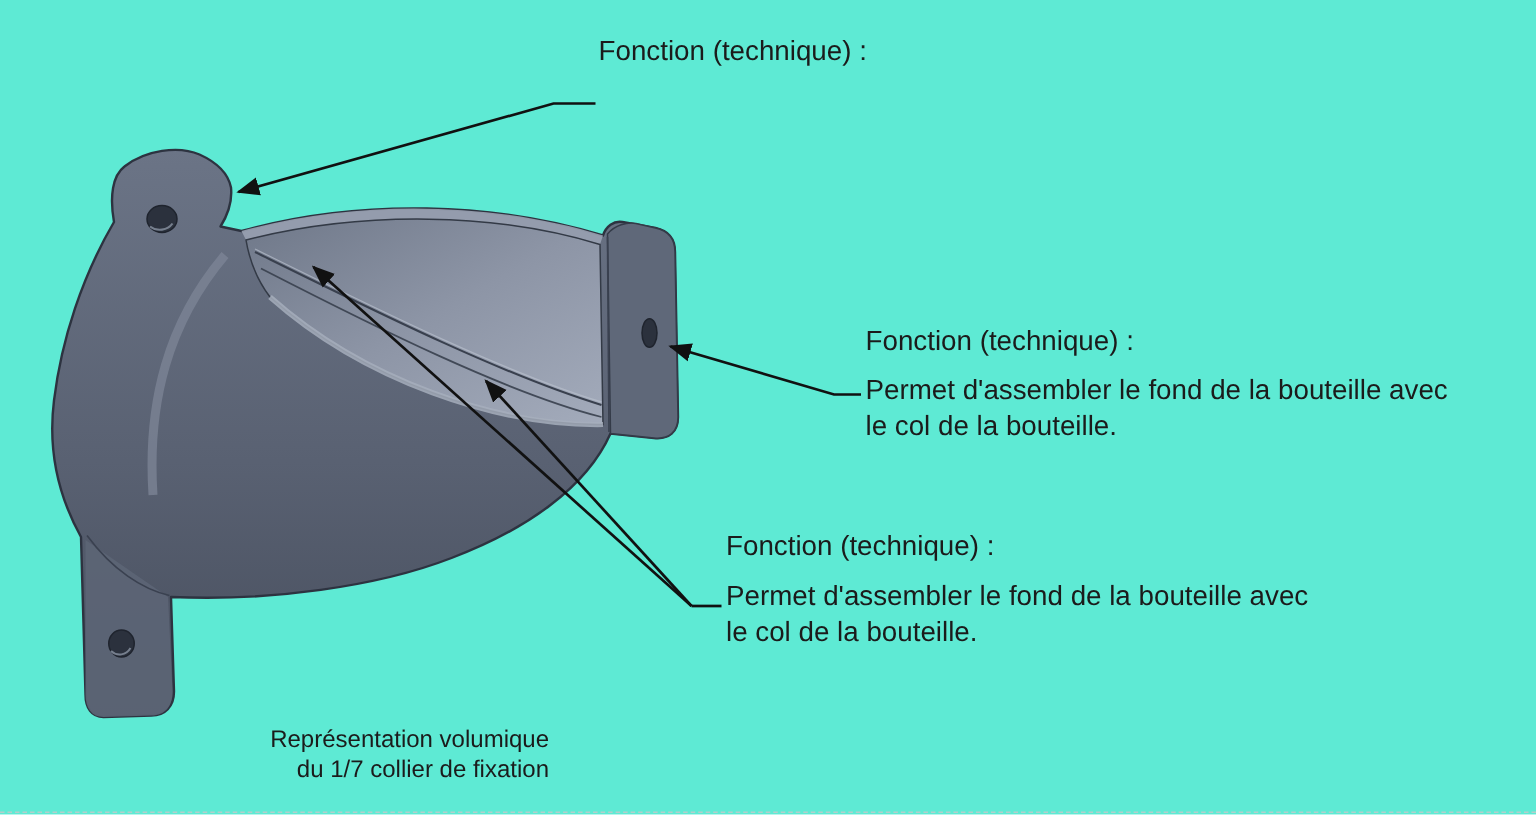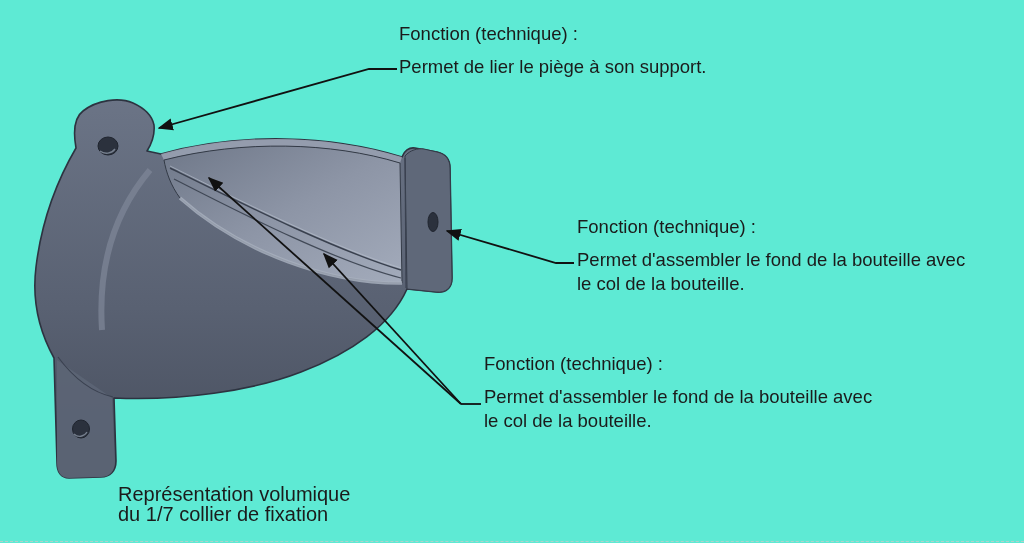--- a/index.html
+++ b/index.html
@@ -16,21 +16,21 @@
   .ann { position:absolute; font-size:18.5px; color:#1b1b1b; white-space:nowrap; }
   .ann-title { line-height:24px; margin-bottom:9px; }
   .ann-body div { line-height:24px; }
 
   .ann-top    { left:399px; top:22px;  }
   .ann-right  { left:577px; top:215px; }
   .ann-bottom { left:484px; top:352px; }
 
   .caption {
     position:absolute; left:118px; top:484px; width:248px;
-    text-align:left; font-size:20px; line-height:20px; color:#1b1b1b;
+    text-align:right; font-size:16px; line-height:20px; color:#1b1b1b;
   }
 
   .bottom-rule {
     position:absolute; left:0; right:0; bottom:1px; height:0;
     border-top:1px dashed #c9c9c9; opacity:.8;
   }
 </style>
 </head>
 <body>
 
@@ -114,23 +114,20 @@
       <polyline points="397,69 369,69 159,128" marker-end="url(#arrowHead)"></polyline>
       <polyline points="574,263 556,263 447,231" marker-end="url(#arrowHead)"></polyline>
       <path d="M 481,404 H 461"></path>
       <line x1="461" y1="404" x2="209" y2="178" marker-end="url(#arrowHead)"></line>
       <line x1="461" y1="404" x2="324" y2="254" marker-end="url(#arrowHead)"></line>
     </g>
   </svg>
 
   <div class="ann ann-top">
     <div class="ann-title">Fonction (technique) :</div>
-    <div class="ann-body">
-      <div>Permet de lier le piège à son support.</div>
-    </div>
   </div>
 
   <div class="ann ann-right">
     <div class="ann-title">Fonction (technique) :</div>
     <div class="ann-body">
       <div>Permet d'assembler le fond de la bouteille avec</div>
       <div>le col de la bouteille.</div>
     </div>
   </div>
 

